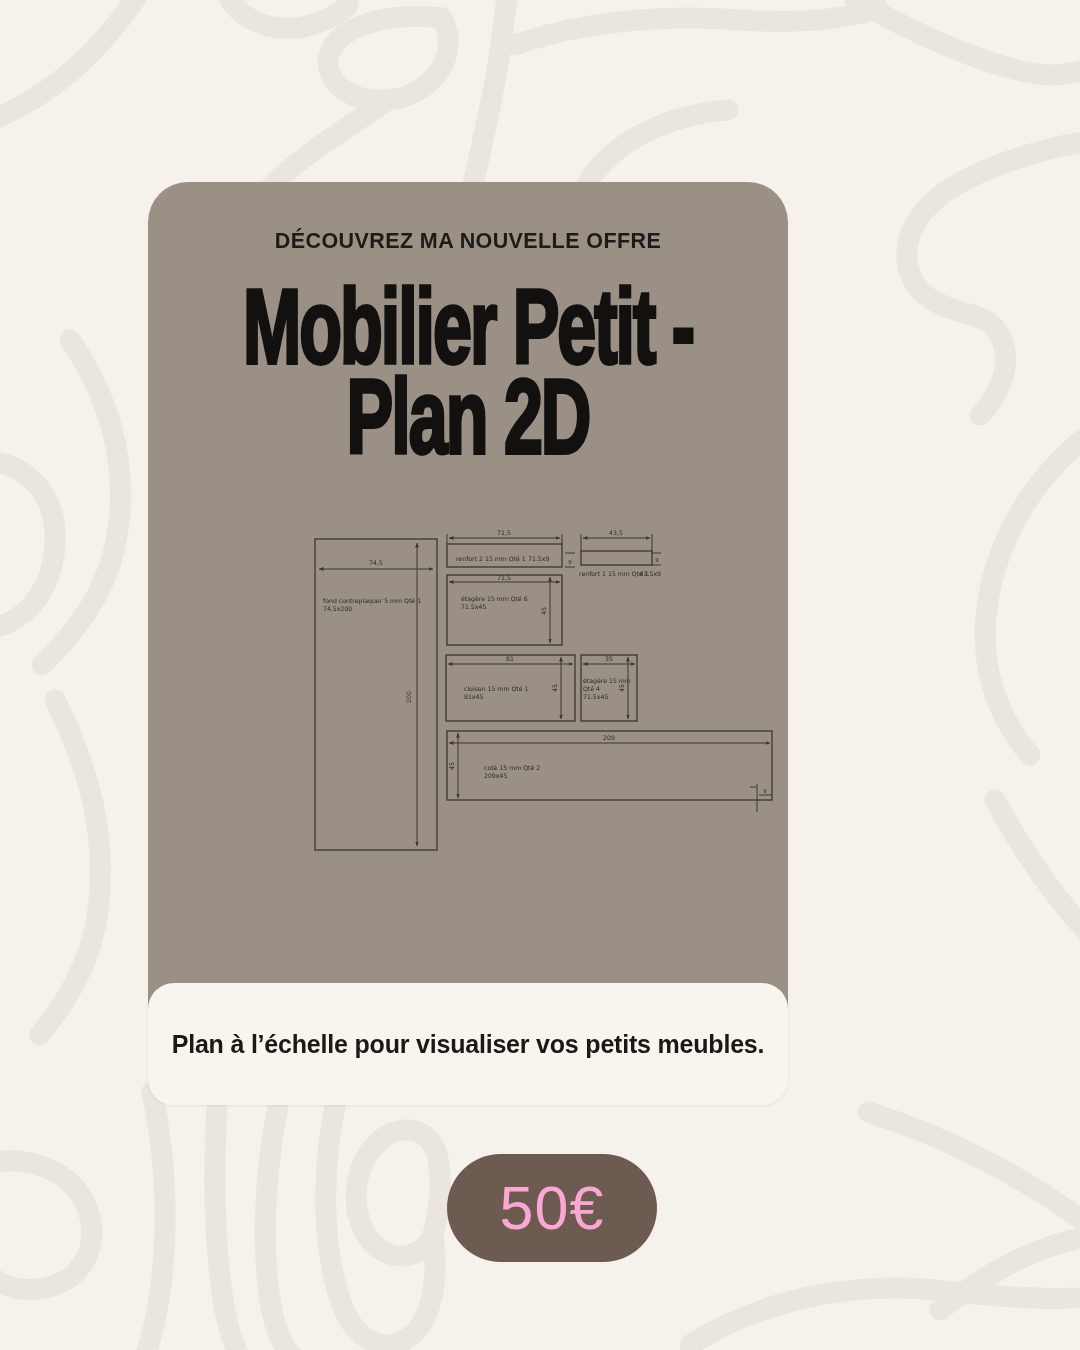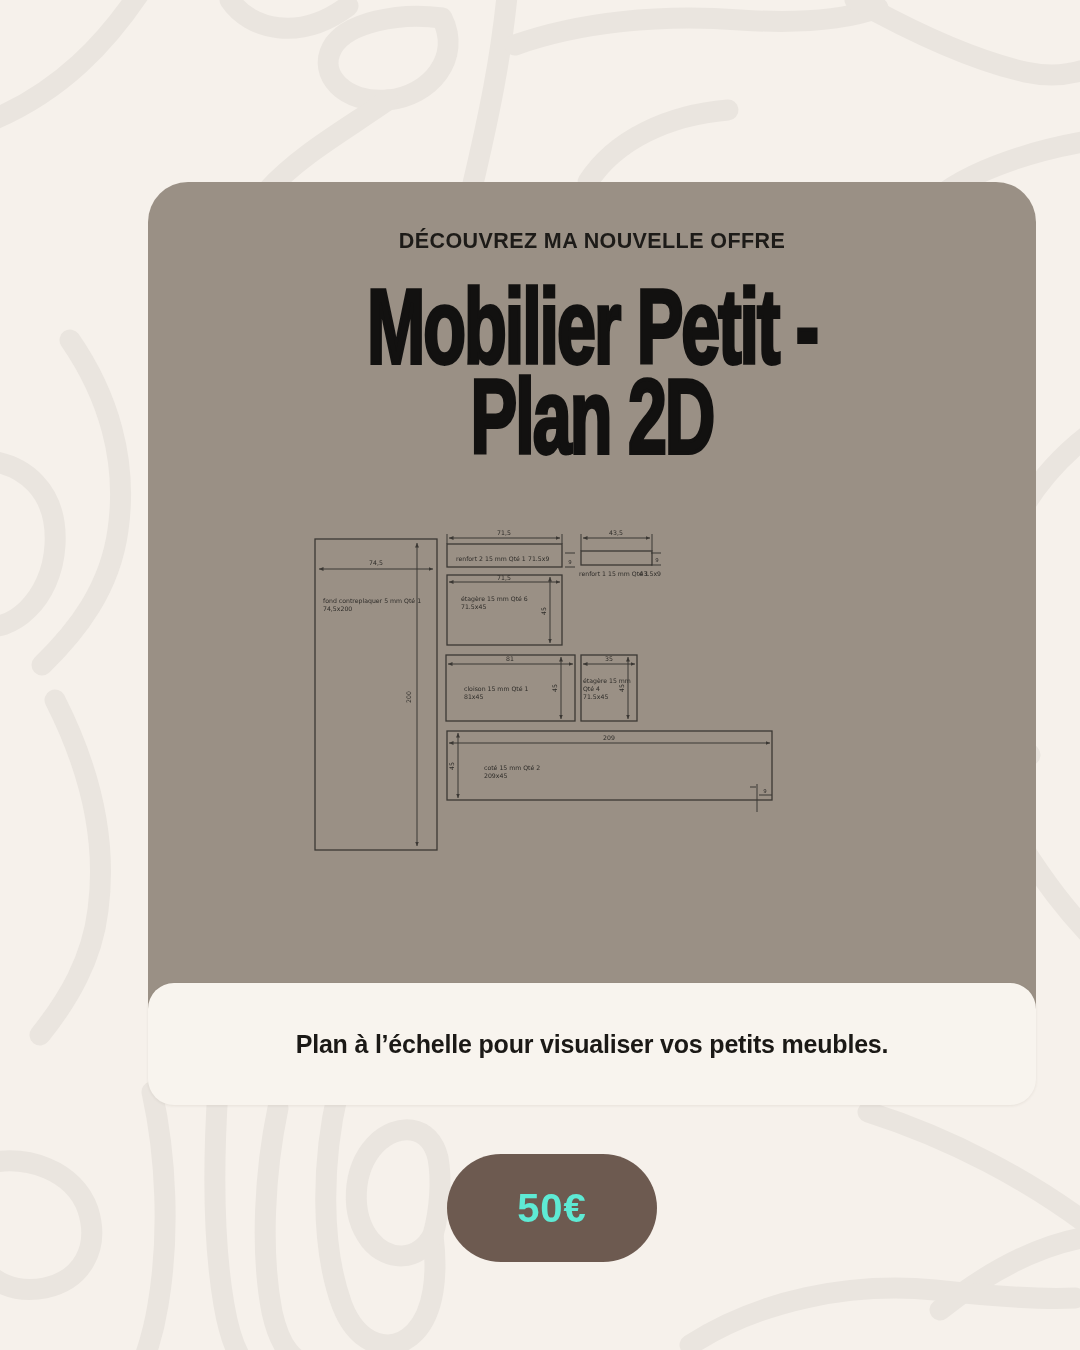--- a/index.html
+++ b/index.html
@@ -3,21 +3,21 @@
 <meta charset="utf-8">
 <style>
   html,body{margin:0;padding:0;background:#f6f1eb;}
   *{box-sizing:border-box;}
   .canvas{
     position:relative;width:1080px;height:1350px;overflow:hidden;
     background:#f6f1eb;font-family:"Liberation Sans",sans-serif;
   }
   .bg-squiggles{position:absolute;left:0;top:0;width:1080px;height:1350px;}
   .card{
-    position:absolute;left:148px;top:182px;width:888px;height:923px;
+    position:absolute;left:148px;top:182px;width:640px;height:923px;
     background:#9a9085;border-radius:40px;
   }
   .eyebrow{
     position:absolute;left:0;right:0;top:47px;text-align:center;
     font-size:21.5px;font-weight:700;letter-spacing:.4px;color:#1d1b18;
   }
   .title{
     position:absolute;left:0;right:0;top:100px;margin:0;text-align:center;
     font-size:70px;line-height:.86;font-weight:700;color:#121110;
     letter-spacing:-2px;transform:scaleY(1.5);transform-origin:top center;
@@ -39,21 +39,21 @@
     display:flex;align-items:center;justify-content:center;
   }
   .caption-box p{
     margin:16px;font-size:25px;font-weight:700;letter-spacing:-.2px;color:#1b1916;
   }
   .price-pill{
     position:absolute;left:447px;top:1154px;width:210px;height:108px;
     background:#6d5a50;border-radius:54px;border:none;cursor:pointer;
     display:flex;align-items:center;justify-content:center;
     font-family:"Liberation Sans",sans-serif;
-    font-size:40px;font-weight:700;letter-spacing:1px;color:#5eead4;
+    font-size:61px;font-weight:400;letter-spacing:1px;color:#f9a8d4;
   }
 </style>
 </head>
 <body>
 
 <div class="canvas">
 
   <svg class="bg-squiggles" viewBox="0 0 1080 1350" fill="none" stroke="#eae5df" stroke-width="21" stroke-linecap="round">
     <path d="M148,-20 C110,40 60,95 -20,125"></path>
     <path d="M230,0 C250,30 300,42 348,6"></path>

